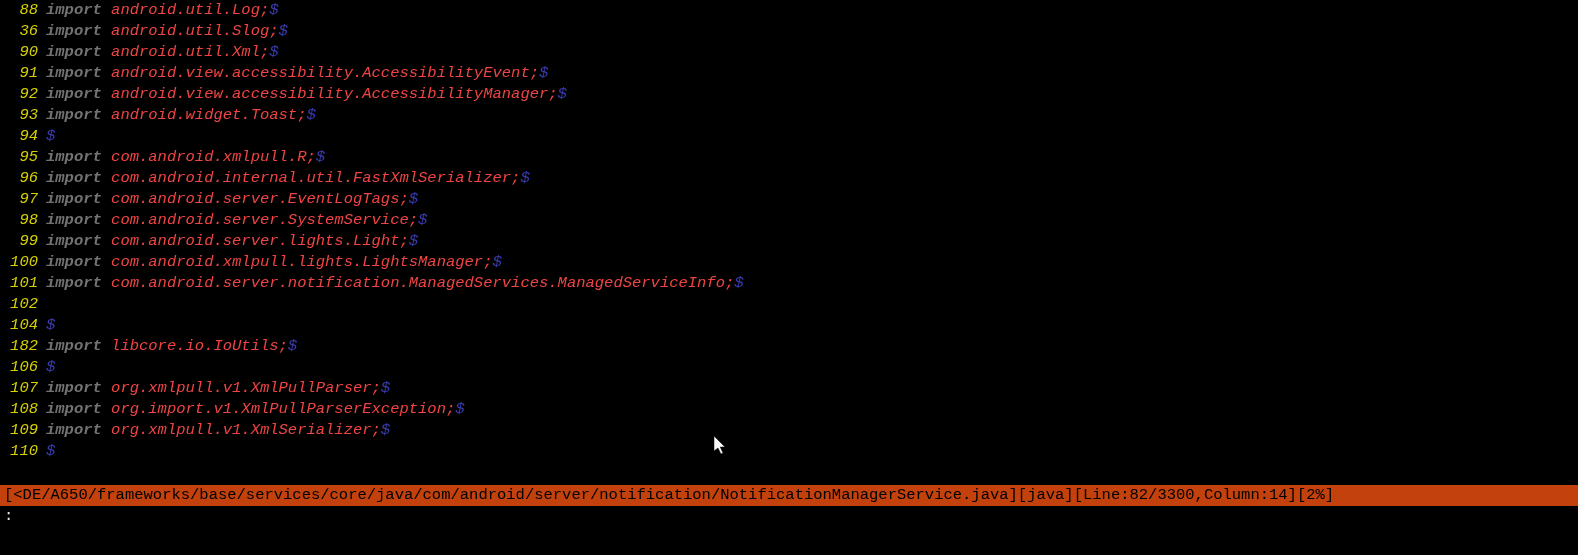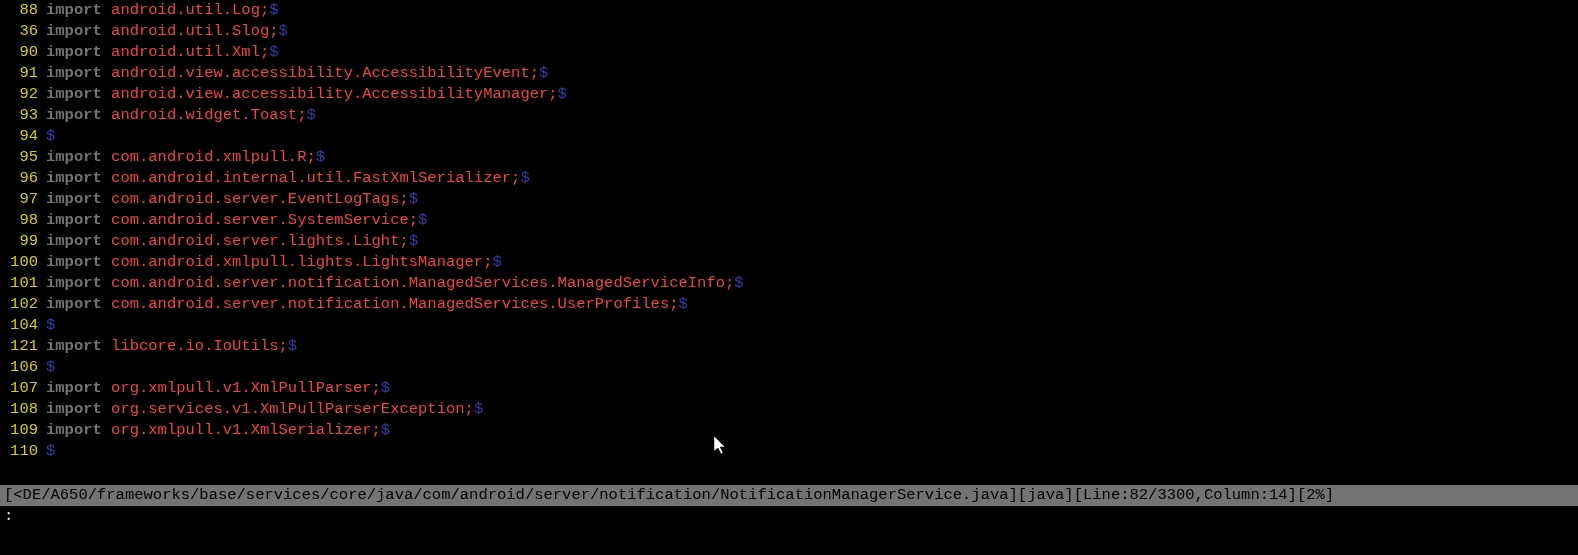--- a/index.html
+++ b/index.html
@@ -17,20 +17,21 @@
     .editor {
       position: absolute;
       top: 0;
       left: 0;
       right: 0;
     }
     .line {
       display: flex;
       height: 21px;
       align-items: center;
+      font-style: italic;
     }
     .lineno {
       width: 46px;
       text-align: right;
       padding-right: 8px;
       color: #d6d000;
       flex-shrink: 0;
       user-select: none;
     }
     .code {
@@ -46,21 +47,21 @@
     }
     .eol {
       color: #3a3aad;
     }
     .statusline {
       position: absolute;
       top: 485px;
       left: 0;
       right: 0;
       height: 21px;
-      background: #737373;
+      background: #c2410c;
       color: #000;
       font-family: "Consolas", "Courier New", monospace;
       font-size: 15.5px;
       line-height: 21px;
       white-space: pre;
       padding-left: 4px;
     }
     .cmdline {
       position: absolute;
       top: 506px;
@@ -137,41 +138,40 @@
     <div class="line">
       <span class="lineno">100</span>
       <span class="code"><span class="kw">import</span><span class="id"> com.android.xmlpull.lights.LightsManager;</span><span class="eol">$</span></span>
     </div>
     <div class="line">
       <span class="lineno">101</span>
       <span class="code"><span class="kw">import</span><span class="id"> com.android.server.notification.ManagedServices.ManagedServiceInfo;</span><span class="eol">$</span></span>
     </div>
     <div class="line">
       <span class="lineno">102</span>
-      <span class="code"><span class="kw">import</span><span class="id"> com.android.server.notification.ManagedServices.UserProfiles;</span><span class="eol">$</span></span>
     </div>
     <div class="line">
       <span class="lineno">104</span>
       <span class="code"><span class="eol">$</span></span>
     </div>
     <div class="line">
-      <span class="lineno">121</span>
+      <span class="lineno">182</span>
       <span class="code"><span class="kw">import</span><span class="id"> libcore.io.IoUtils;</span><span class="eol">$</span></span>
     </div>
     <div class="line">
       <span class="lineno">106</span>
       <span class="code"><span class="eol">$</span></span>
     </div>
     <div class="line">
       <span class="lineno">107</span>
       <span class="code"><span class="kw">import</span><span class="id"> org.xmlpull.v1.XmlPullParser;</span><span class="eol">$</span></span>
     </div>
     <div class="line">
       <span class="lineno">108</span>
-      <span class="code"><span class="kw">import</span><span class="id"> org.services.v1.XmlPullParserException;</span><span class="eol">$</span></span>
+      <span class="code"><span class="kw">import</span><span class="id"> org.import.v1.XmlPullParserException;</span><span class="eol">$</span></span>
     </div>
     <div class="line">
       <span class="lineno">109</span>
       <span class="code"><span class="kw">import</span><span class="id"> org.xmlpull.v1.XmlSerializer;</span><span class="eol">$</span></span>
     </div>
     <div class="line">
       <span class="lineno">110</span>
       <span class="code"><span class="eol">$</span></span>
     </div>
   </div>

